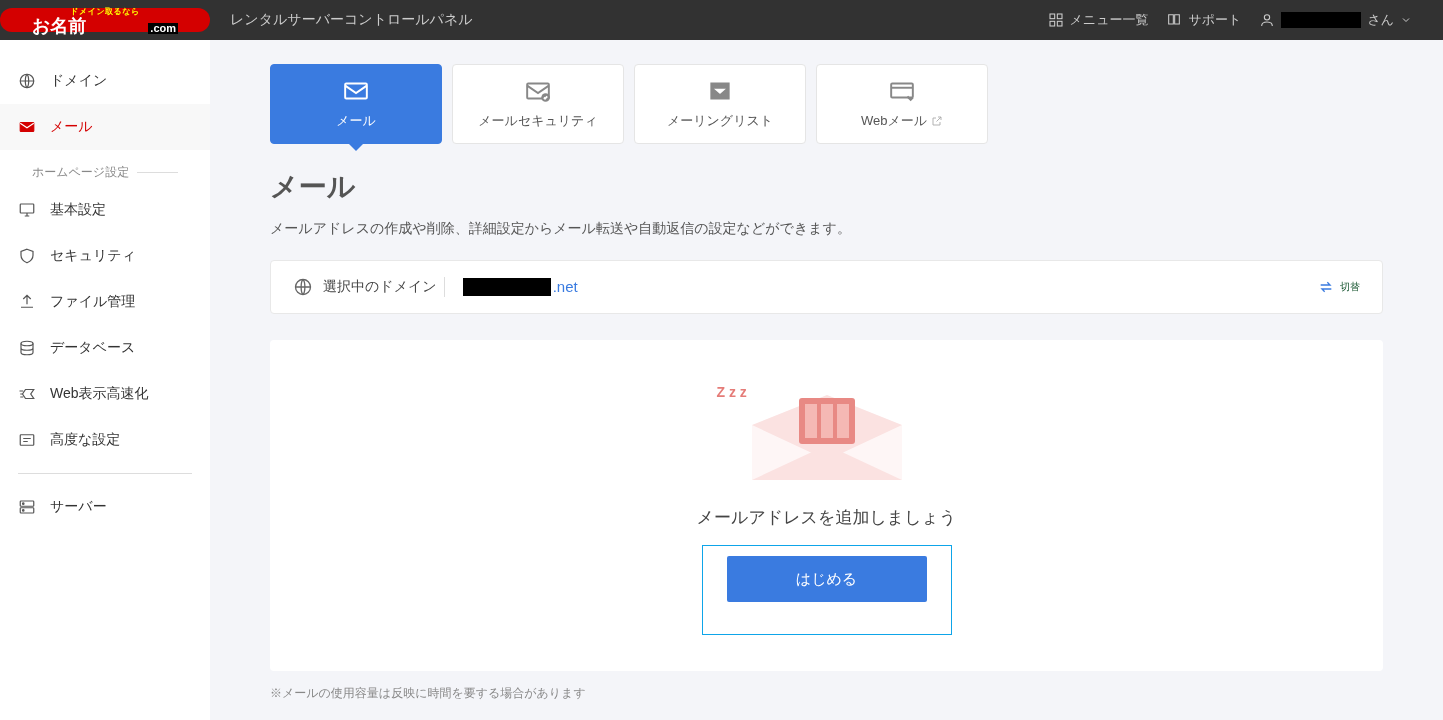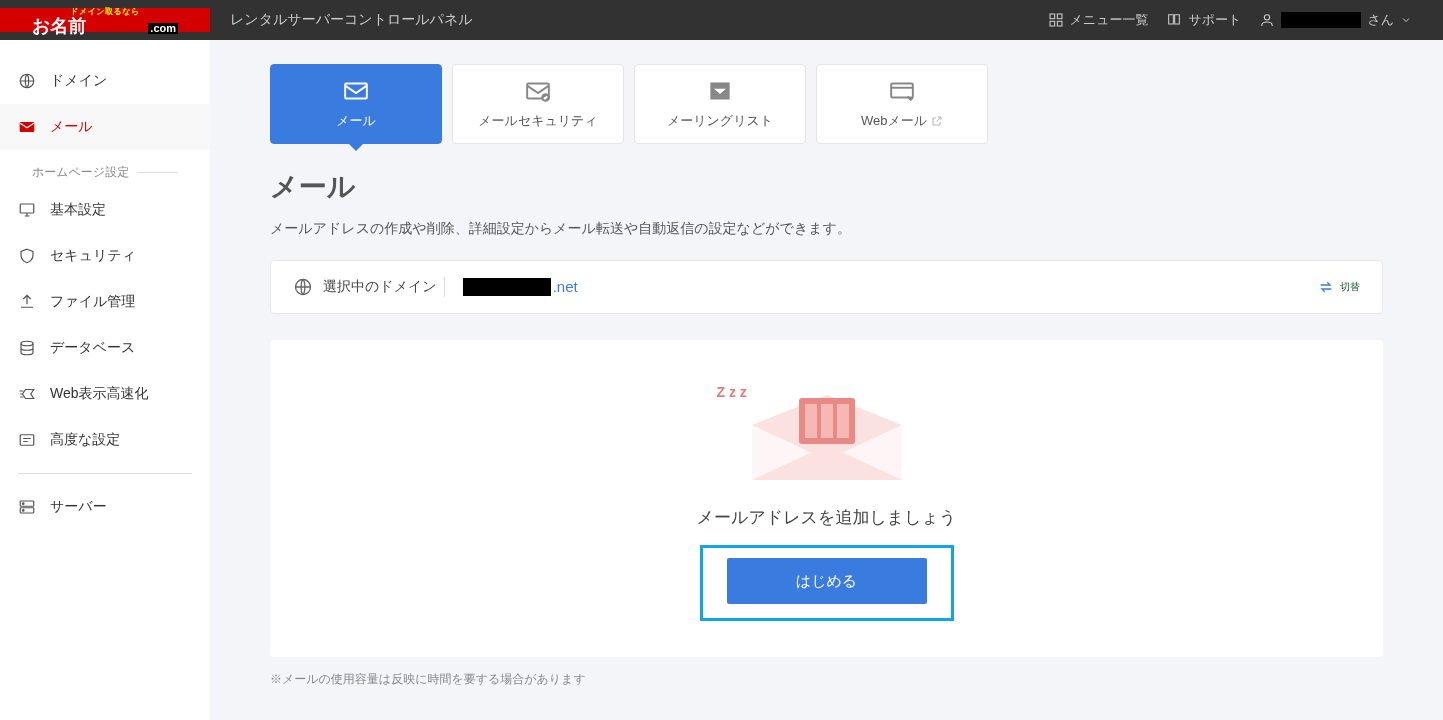--- a/index.html
+++ b/index.html
@@ -1,18 +1,18 @@
 <!DOCTYPE html>
 <html><head>
 <meta charset="utf-8">
 <style>
 * { margin:0; padding:0; box-sizing:border-box; font-family:"Hiragino Kaku Gothic ProN","Yu Gothic",Meiryo,sans-serif; }
 body { background:#f4f5f9; color:#333; }
 .topbar { height:40px; background:#323232; display:flex; align-items:center; }
-.logo { width:210px; height:24px; background:#d40000; display:flex; flex-direction:column; align-items:center; justify-content:center; color:#fff; }
+.logo { width:210px; height:24px; background:#d40000; display:flex; flex-direction:column; align-items:center; justify-content:center; color:#fff;border-radius:20px; }
 .logo-small { font-size:8px; font-weight:bold; color:#ff0; letter-spacing:.5px; }
 .logo-main { font-size:18px; font-weight:900; line-height:1; display:flex; align-items:baseline;gap:48px; }
 .logo-main .white { color:#fff; }
 .logo-main .dotcom { background:#000; color:#ffffff; font-size:11px; padding:0 2px; margin-left:14px; }
 .top-title { color:#ccc; font-size:14px; margin-left:20px; }
 .top-right { margin-left:auto; display:flex; gap:18px; padding-right:31px; }
 .top-link { color:#ccc; font-size:13px; display:flex; align-items:center; gap:6px; cursor:pointer; }
 .top-link svg { width:16px; height:16px; stroke:#ccc; fill:none; stroke-width:1.6; }
 .userbox { display:flex; align-items:center; gap:6px; color:#ccc; font-size:13px; cursor:pointer; }
 .user-redact { width:80px; height:16px; background:#000; }
@@ -41,21 +41,21 @@
 .domain-name { display:flex; align-items:flex-start; gap:2px; font-size:15px; }
 .dn-redact { width:88px; height:18px; background:#000; }
 .dn-tld { color:#3a7be0; }
 .switch { margin-left:auto; color:#14532d; font-size:10px; display:flex; align-items:center; gap:6px; cursor:pointer; }
 .switch svg { width:16px; height:16px; stroke:#3a7be0; fill:none; stroke-width:2; }
 .panel { background:#fff; border-radius:4px; padding:40px 20px 36px; display:flex; flex-direction:column; align-items:center; }
 .illus { width:180px; height:110px; position:relative; margin-bottom:16px; }
 .illus .env { position:absolute; inset:0; }
 .zzz { position:absolute; left:-20px; top:4px; color:#e57c78; font-size:14px; font-weight:bold; }
 .panel-msg { font-size:17px; color:#444; margin-bottom:16px; }
-.start-wrap { border:3px solid #0ea5e9; padding:10px 24px 14px; }
+.start-wrap { border:1px solid #0ea5e9; padding:10px 24px 32px; }
 .start-btn { width:200px; height:46px; background:#3a7be0; color:#fff; font-size:15px; border:none; border-radius:2px; cursor:pointer; }
 .note { font-size:12px; color:#888; margin-top:14px; }
 </style>
 </head>
 <body>
 
 <div class="topbar">
   <div class="logo">
     <span class="logo-small">ドメイン取るなら</span>
     <span class="logo-main">

